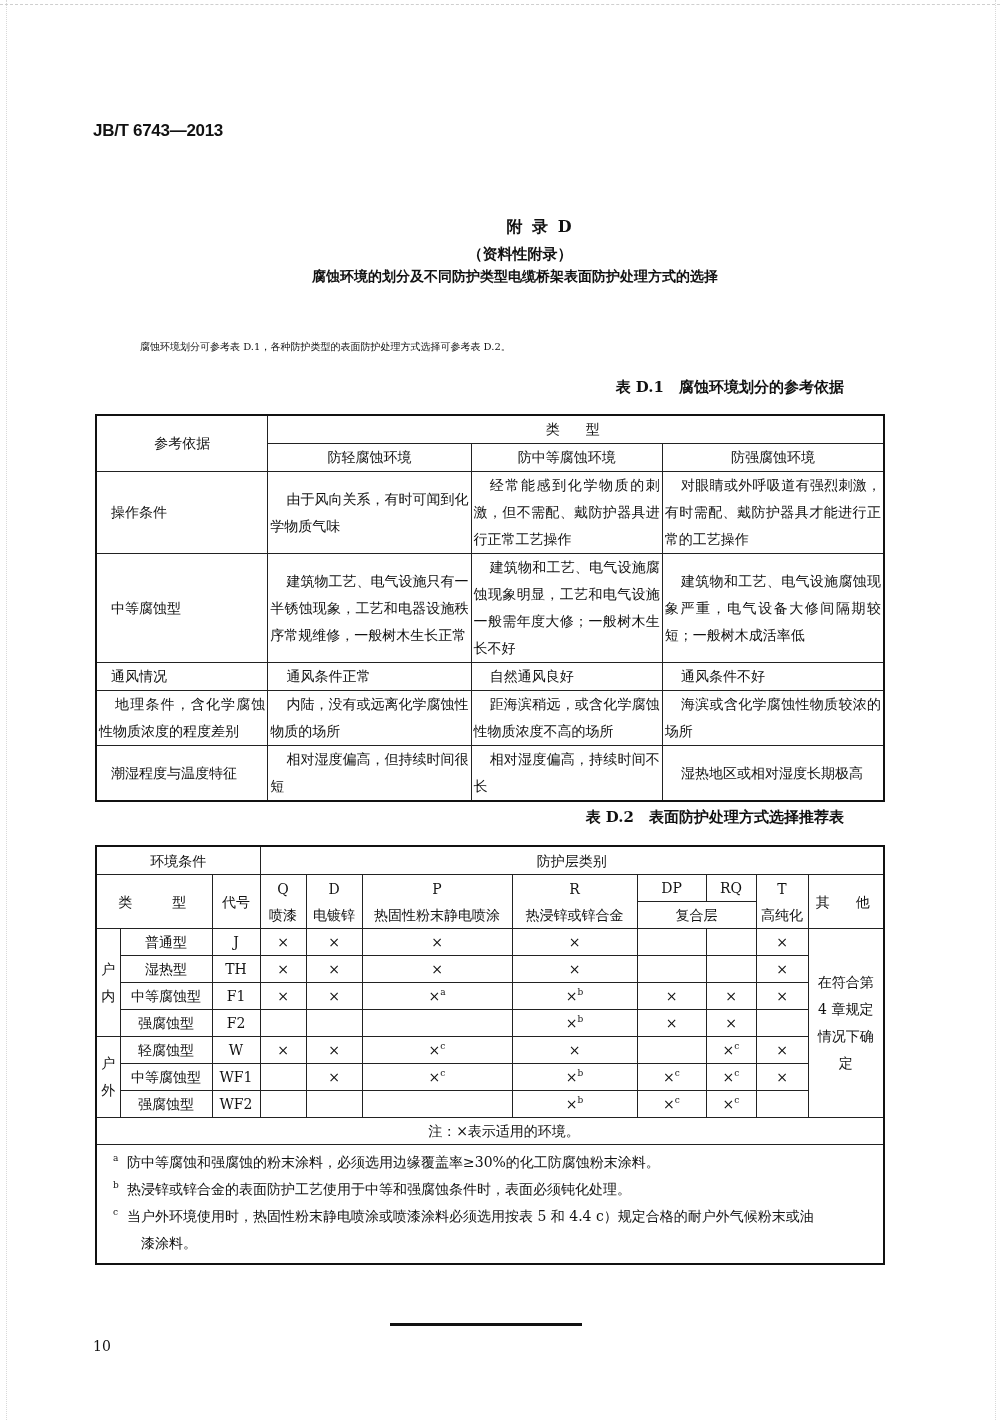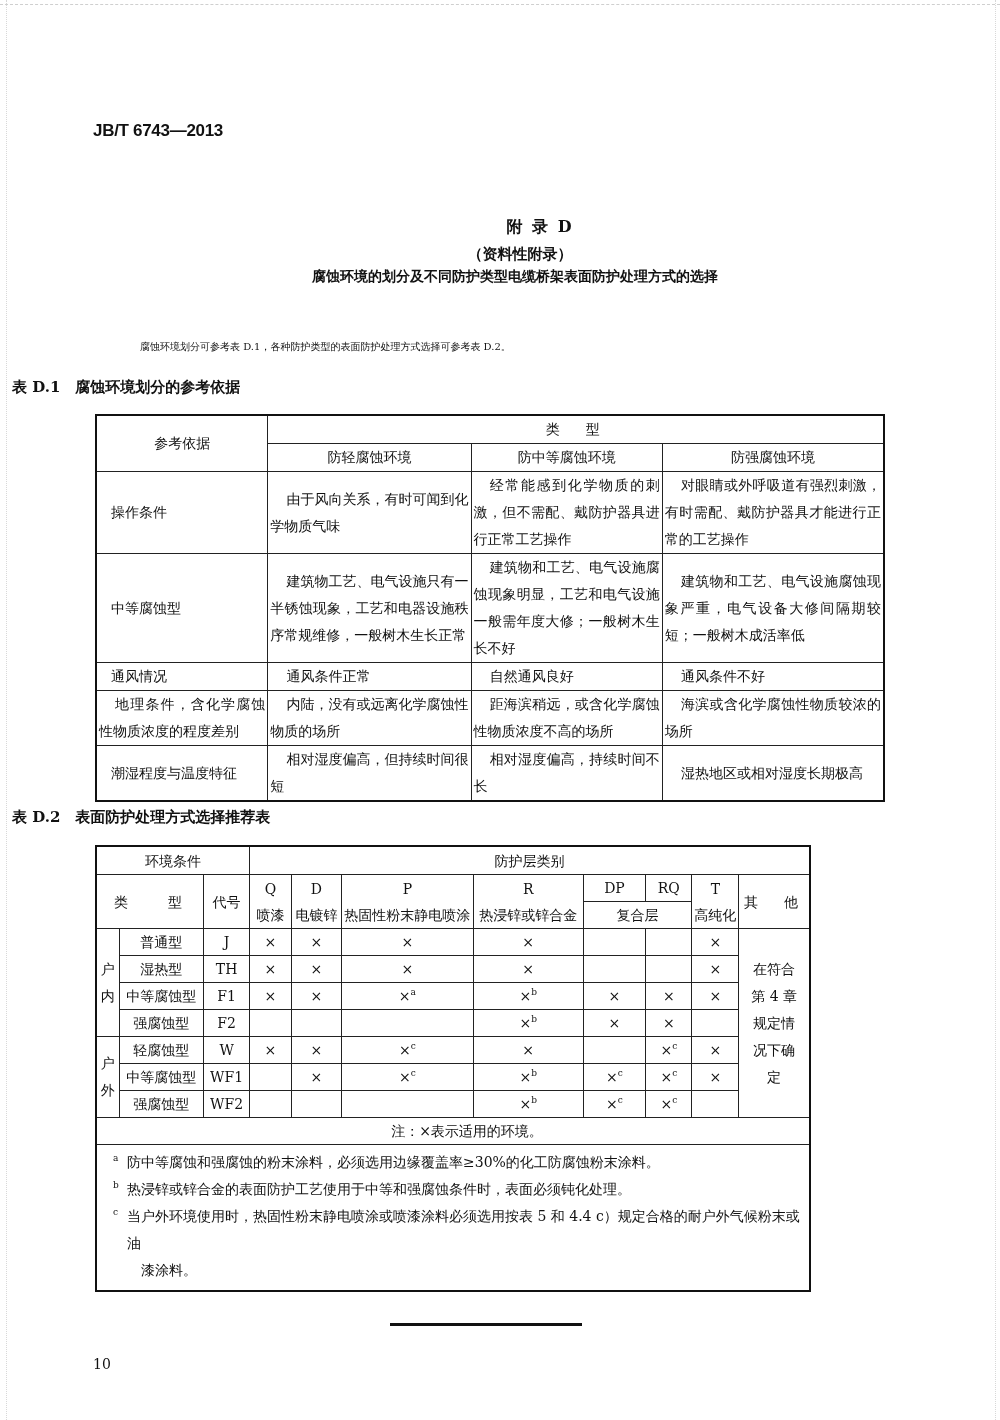--- a/index.html
+++ b/index.html
@@ -11,49 +11,49 @@
          border-right:1px dotted #d8d8d8; }
   .page-edge-right { position:absolute; right:0; top:0; width:4px; height:1420px;
          border-left:1px dotted #d8d8d8; }
   .std-header { position:absolute; left:93px; top:121px; font-family:"Liberation Sans",sans-serif;
          font-weight:bold; font-size:17px; letter-spacing:-0.3px; }
   .title-block { position:absolute; left:0; width:1000px; text-align:center; }
   .t1 { top:217px; font-size:16px; font-weight:bold; letter-spacing:2px; padding-left:40px; }
   .t2 { top:245px; font-size:15px; font-weight:bold; padding-left:20px; }
   .t3 { top:268px; font-size:14px; font-weight:bold; padding-left:15px; }
   .intro { position:absolute; left:140px; top:340px; font-size:10px; }
-  .caption { position:absolute; left:12px; width:844px; text-align:left; font-size:15px; font-weight:bold; }
+  .caption { position:absolute; left:0; width:844px; text-align:right; font-size:15px; font-weight:bold; }
   .cap1 { top:378px; padding-left:0; }
   .cap2 { top:808px; padding-left:0; }
   table { position:absolute; border-collapse:collapse; font-size:14px; }
   td { border:1px solid #222; padding:0; vertical-align:middle; }
   #tbl1 { left:95px; top:414px; width:790px; border:2px solid #111; }
   #tbl1 td { line-height:27px; }
   #tbl1 .c0 { width:171px;margin-left:12px; }
   #tbl1 .c1 { width:203px; }
   #tbl1 .c2 { width:191px; }
   #tbl1 .c3 { width:221px;text-align:center; }
   .center { text-align:center; }
   .lpad { padding-left:14px !important; }
   .ind { text-indent:1.15em; }
   .bodycell { padding:0 2px !important; text-align:justify; }
-  #tbl2 { left:95px; top:845px; width:716px; border:2px solid #111; }
+  #tbl2 { left:95px; top:845px; width:790px; border:2px solid #111; }
   #tbl2 td { text-align:center; line-height:26px; font-size:14px; }
   #tbl2 tr.hdr1 td { height:27px; }
   #tbl2 tr.data td { height:26px; }
   .vert { width:22px; line-height:27px !important; }
   .mark { font-family:"DejaVu Sans","Liberation Sans",sans-serif; font-size:14px; }
   sup { font-size:9px; vertical-align:6px; line-height:0; }
   .note-row td { text-align:right; padding-left:28px !important; }
   .fn-cell { text-align:left !important; padding:4px 6px 6px 30px !important; line-height:27px !important; }
   .fn-line { position:relative; font-size:14px; }
   .fn-mark { position:absolute; left:-14px; top:-4px; font-size:9px; }
   .fn-cont { padding-left:14px; }
   .bottom-rule { position:absolute; left:390px; top:1323px; width:192px; height:3px; background:#111; }
-  .page-num { position:absolute; left:93px; top:1338px; font-size:14px;margin-top:18px; }
+  .page-num { position:absolute; left:93px; top:1338px; font-size:14px; }
 </style>
 </head>
 <body>
 
 <div class="page-edge-top"></div>
 <div class="page-edge-left"></div>
 <div class="page-edge-right"></div>
 
 <div class="std-header">JB/T 6743—2013</div>
 

